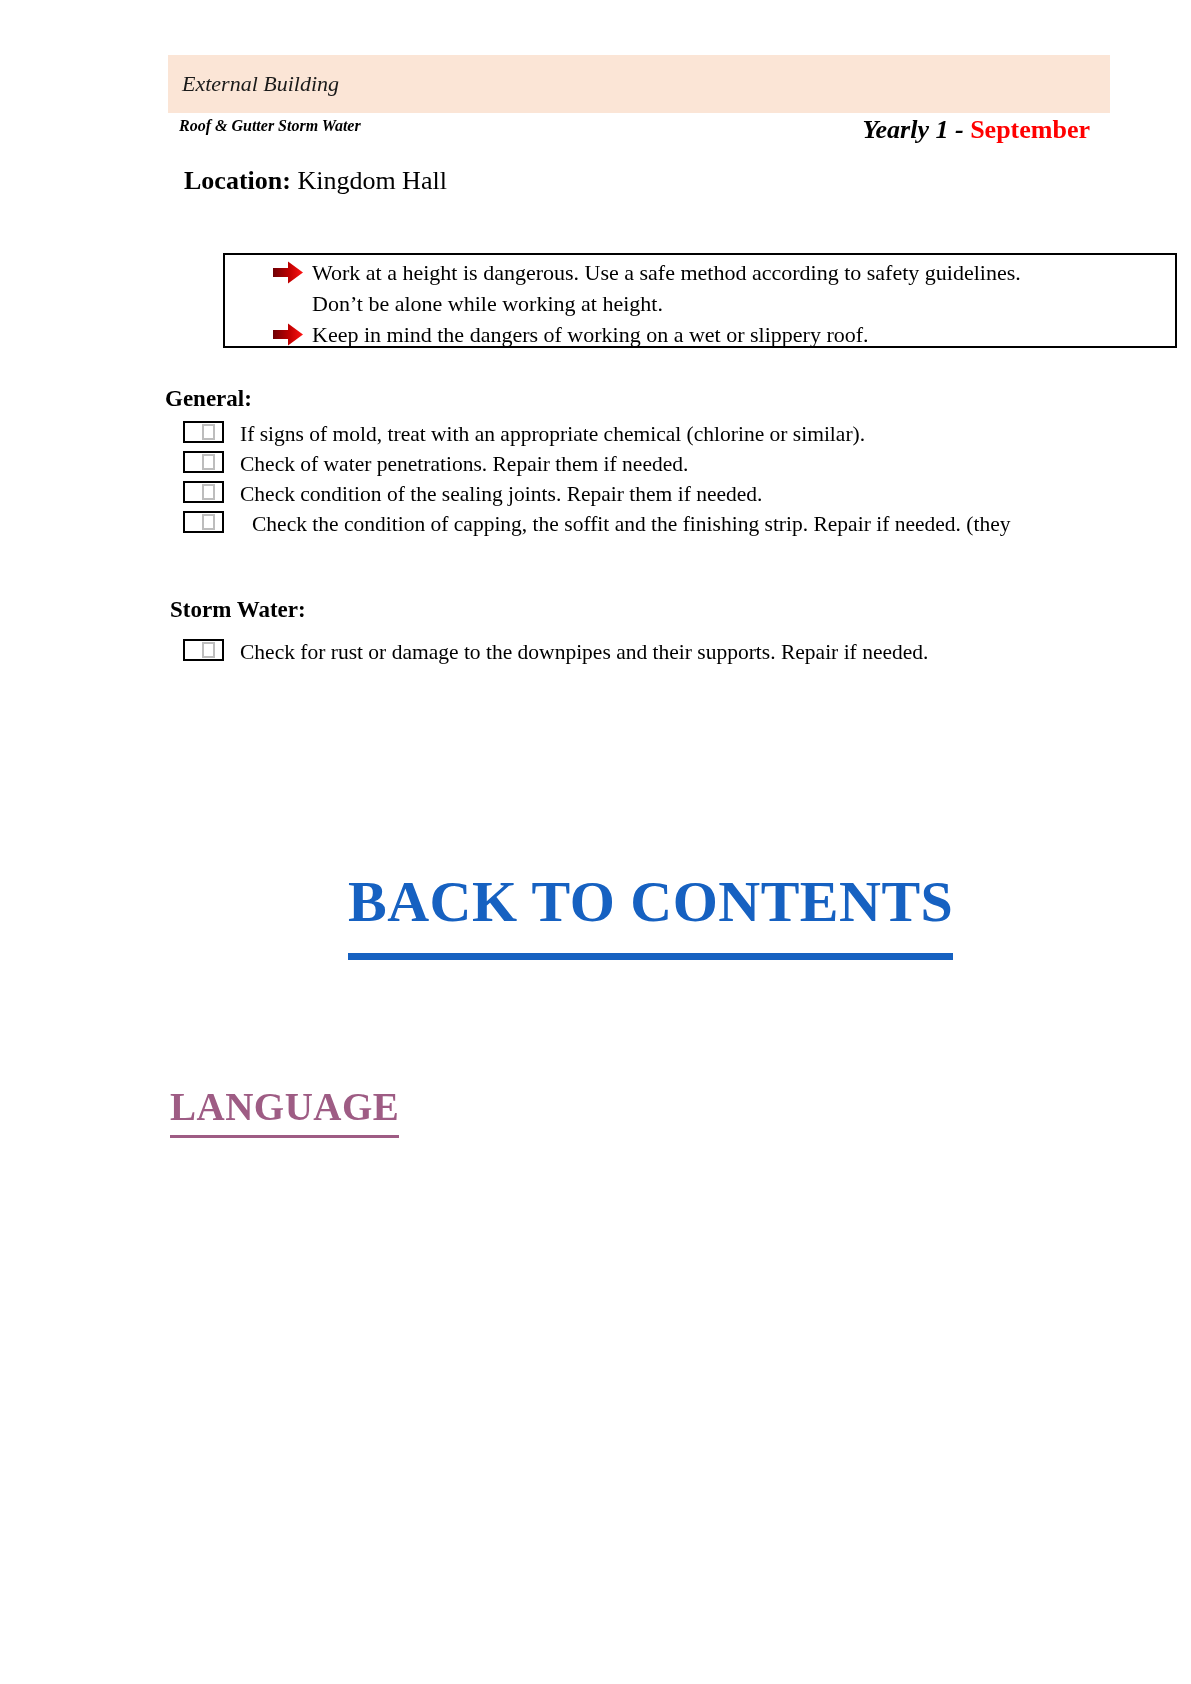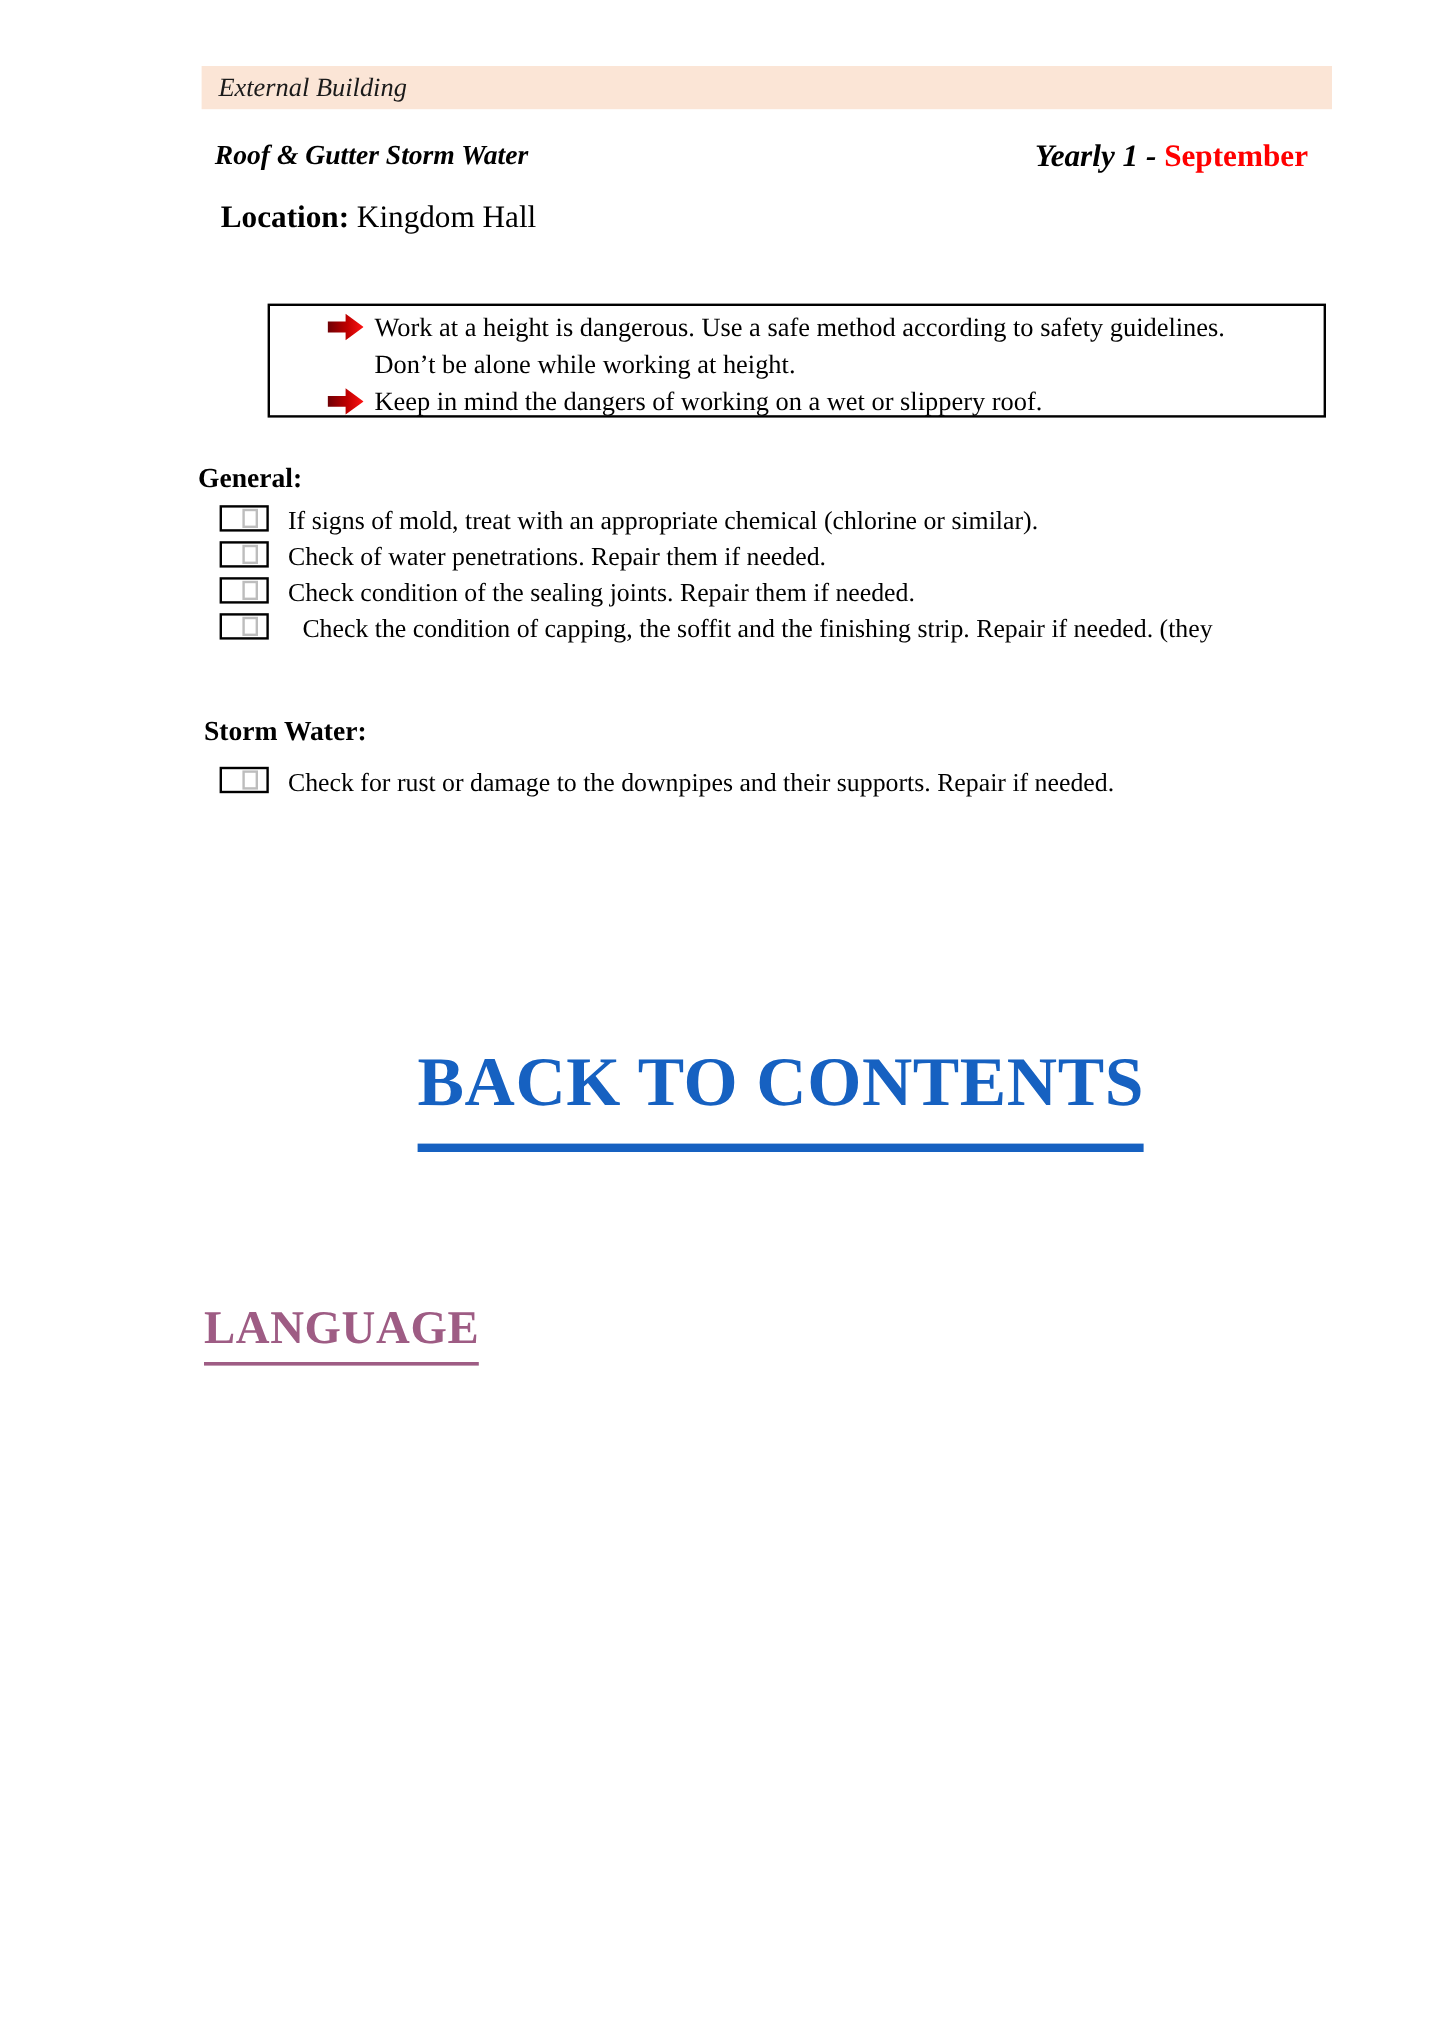--- a/index.html
+++ b/index.html
@@ -4,37 +4,37 @@
 <style>
   * { margin:0; padding:0; box-sizing:border-box; }
   html,body { background:#ffffff; }
   body {
     width:1191px; height:1684px; position:relative; overflow:hidden;
     font-family:"Liberation Serif", serif; color:#000;
   }
   .abs { position:absolute; }
 
   .banner {
-    left:168px; top:55px; width:942px; height:36px;
+    left:168px; top:55px; width:942px; height:58px;
     background:#FBE5D6; display:flex; align-items:center; padding-left:14px;
   }
   .banner-label { font-style:italic; font-size:22px; color:#1a1a1a; }
 
   .doc-title {
-    left:179px; top:117px; font-size:23px; font-weight:bold; font-style:italic;
+    left:179px; top:117px; font-size:16px; font-weight:bold; font-style:italic;
   }
   .schedule { top:115px; right:101px; font-size:26px; font-weight:bold; white-space:nowrap; }
   .schedule-prefix { font-style:italic; color:#000; }
   .schedule-month { color:#FF0000; }
 
   .location-line { left:184px; top:166px; font-size:26px; }
   .location-label { font-weight:bold; }
 
   .warning-box {
-    left:223px; top:253px; width:882px; height:95px;
+    left:223px; top:253px; width:954px; height:95px;
     border:2px solid #000; background:#fff;
   }
   .warning-arrow { position:absolute; width:30px; height:23px; }
   .arrow1 { left:48px; top:6px; }
   .arrow2 { left:48px; top:68px; }
   .warning-text { position:absolute; font-size:22px; line-height:31px; white-space:nowrap; }
   .wtext1 { left:87px; top:2px; }
   .wtext2 { left:87px; top:64px; }
 
   .section-heading { font-size:23px; font-weight:bold; }

